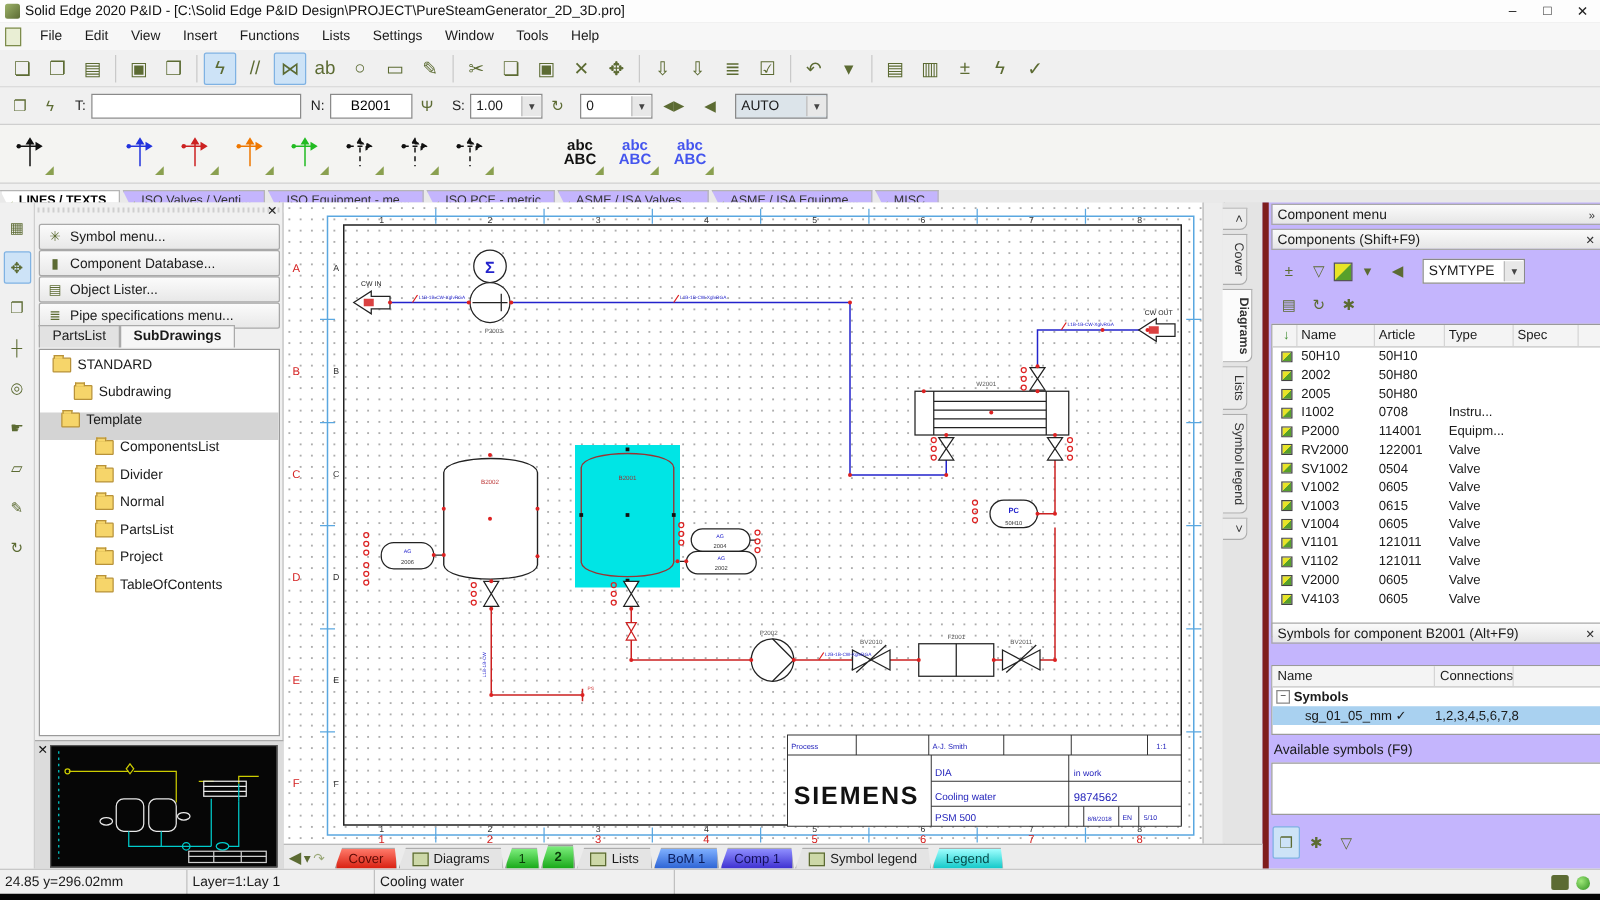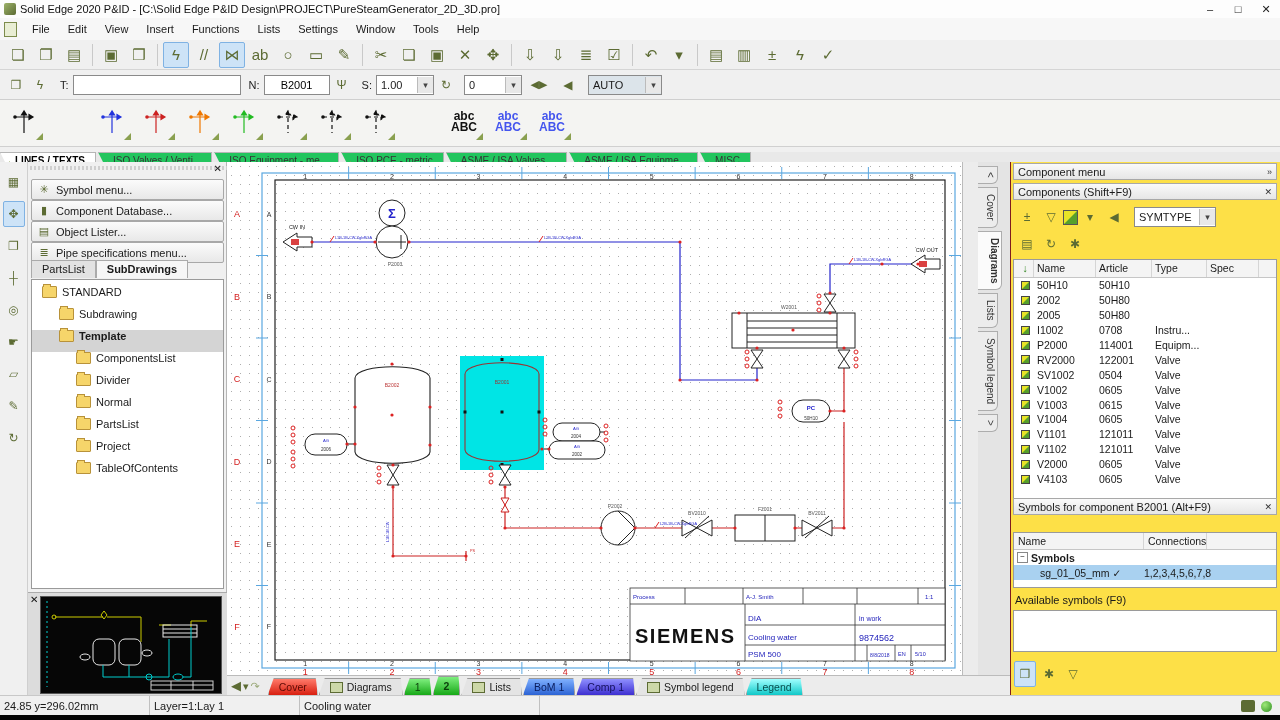--- a/index.html
+++ b/index.html
@@ -26,21 +26,21 @@
   .field{background:#fff;border:1px solid #8a8a8a;height:18px;font-size:11px;padding:0 3px;font-family:"Liberation Sans",sans-serif;}
   .combo{background:#fff;border:1px solid #8a8a8a;height:18px;display:flex;align-items:center;padding-left:4px;}
   .combo .car{margin-left:auto;width:15px;height:16px;background:#e8e8e8;border-left:1px solid #bbb;text-align:center;font-size:9px;color:#444;line-height:16px;}
   
   #palette{left:0;top:100px;width:1280px;height:46px;background:#f4f4f2;border-bottom:1px solid #d0d0d0;display:flex;padding-left:2px;}
   .pslot{width:44px;height:40px;margin-top:2px;position:relative;display:flex;align-items:center;justify-content:center;}
   .pslot:after{content:"";position:absolute;right:3px;bottom:2px;border-left:7px solid transparent;border-bottom:7px solid #8aa050;}
   .pslot.noarr:after{display:none;}
   .ptxt{font-weight:bold;font-size:12px;line-height:11px;text-align:center;}
   #ptabs{left:0;top:152px;width:1280px;height:16px;background:#e9e9e9;display:flex;border-bottom:1px solid #bdbdbd;}
-  .ptab{height:15px;line-height:15px;padding:0 10px 0 14px;font-size:10px;color:#333;background:#22c55e;border:1px solid #b5b5b5;border-bottom:none;margin-right:2px;position:relative;clip-path:polygon(0 0,100% 0,100% 100%,8px 100%);}
+  .ptab{height:15px;line-height:15px;padding:0 10px 0 14px;font-size:10px;color:#333;background:#c4b5fd;border:1px solid #b5b5b5;border-bottom:none;margin-right:2px;position:relative;clip-path:polygon(0 0,100% 0,100% 100%,8px 100%);}
   .ptab:before{content:"";position:absolute;left:3px;bottom:1px;border-left:6px solid transparent;border-bottom:6px solid #8aa050;}
   .ptab.active{background:#fff;font-weight:bold;color:#000;}
   
   #main{left:0;top:162px;width:1280px;height:533px;background:#e4e4e4;}
   #leftstrip{left:0;top:0;width:28px;height:533px;background:#f0f0f0;border-right:1px solid #cfcfcf;display:flex;flex-direction:column;align-items:center;padding-top:4px;box-sizing:border-box;}
   #leftstrip .ico{margin:3px 0;}
   
   #leftpanel{left:28px;top:0;width:199px;height:533px;background:#f0f0f0;border-right:1px solid #b5b5b5;box-sizing:border-box;}
   #lp-handle{left:0;top:0;width:199px;height:13px;background:repeating-linear-gradient(90deg,#cfcfcf 0 2px,transparent 2px 4px);background-size:4px 4px;background-position:2px 4px;background-repeat:repeat-x;}
   #lp-close{right:4px;top:1px;font-size:10px;color:#222;}
@@ -61,21 +61,21 @@
   #canvas{left:227px;top:0;width:735px;height:513px;background:#fff;
     background-image:radial-gradient(circle,#adadad 0.8px,transparent 0.9px);background-size:9px 9px;}
   #scrollgap{left:962px;top:0;width:16px;height:513px;background:#ececec;border-left:1px solid #bbb;border-right:1px solid #bbb;}
   
   #vtabs{left:978px;top:0;width:32px;height:513px;background:#e4e4e4;display:flex;flex-direction:column;align-items:flex-start;padding-top:4px;box-sizing:border-box;}
   .vtab{writing-mode:vertical-rl;background:#ececec;border:1px solid #adadad;border-left:none;border-radius:0 0 6px 0;
         padding:6px 1px;margin-bottom:3px;font-size:10px;color:#333;width:20px;text-align:center;box-sizing:border-box;}
   .vtab.arrow{height:18px;padding:1px;}
   .vtab.active{background:#fbfbfb;font-weight:bold;width:24px;}
   
-  #rightpanel{left:1010px;top:0;width:270px;height:533px;background:#fde047;border-left:1px solid #7f1d1d;box-sizing:border-box;}
+  #rightpanel{left:1010px;top:0;width:270px;height:533px;background:#c4b5fd;border-left:5px solid #7f1d1d;box-sizing:border-box;}
   .rp-bar{left:2px;width:264px;height:17px;background:linear-gradient(#fafafa,#e6e6e6);border:1px solid #a8a8a8;font-size:11px;display:flex;align-items:center;padding:0 4px;box-sizing:border-box;}
   .rp-x{margin-left:auto;font-size:9px;color:#333;}
   .rp-tools{display:flex;align-items:center;}
   .csq{width:13px;height:13px;background:linear-gradient(135deg,#e8e427 49%,#57a02b 51%);border:1px solid #555;}
   #rp-table{left:2px;top:97px;width:264px;height:251px;background:#fff;border:1px solid #9a9a9a;overflow:hidden;box-sizing:border-box;}
   .rhead{display:flex;height:17px;background:#f4f4f4;border-bottom:1px solid #c6c6c6;font-size:10.5px;align-items:center;}
   .rhead span{border-right:1px solid #d5d5d5;padding-left:3px;box-sizing:border-box;height:17px;line-height:17px;}
   .crow{display:flex;height:14.9px;align-items:center;font-size:10.5px;}
   .crow span{padding-left:3px;box-sizing:border-box;overflow:hidden;white-space:nowrap;}
   .c0{width:20px;flex:0 0 20px;display:flex;justify-content:center;}
@@ -319,21 +319,21 @@
     <div id="lp-tree" class="abs">
         <div style="height: 6px;"></div>
         <div class="trow" style="padding-left: 10px;">
           <span class="fold"></span>
           <span>STANDARD</span>
         </div>
         <div class="trow" style="padding-left: 27px;">
           <span class="fold"></span>
           <span>Subdrawing</span>
         </div>
-        <div class="trow sel" style="padding-left: 27px; font-weight: bold;">
+        <div class="trow sel" style="padding-left: 17px;">
           <span class="fold"></span>
           <span>Template</span>
         </div>
         <div class="trow" style="padding-left: 44px;">
           <span class="fold"></span>
           <span>ComponentsList</span>
         </div>
         <div class="trow" style="padding-left: 44px;">
           <span class="fold"></span>
           <span>Divider</span>

